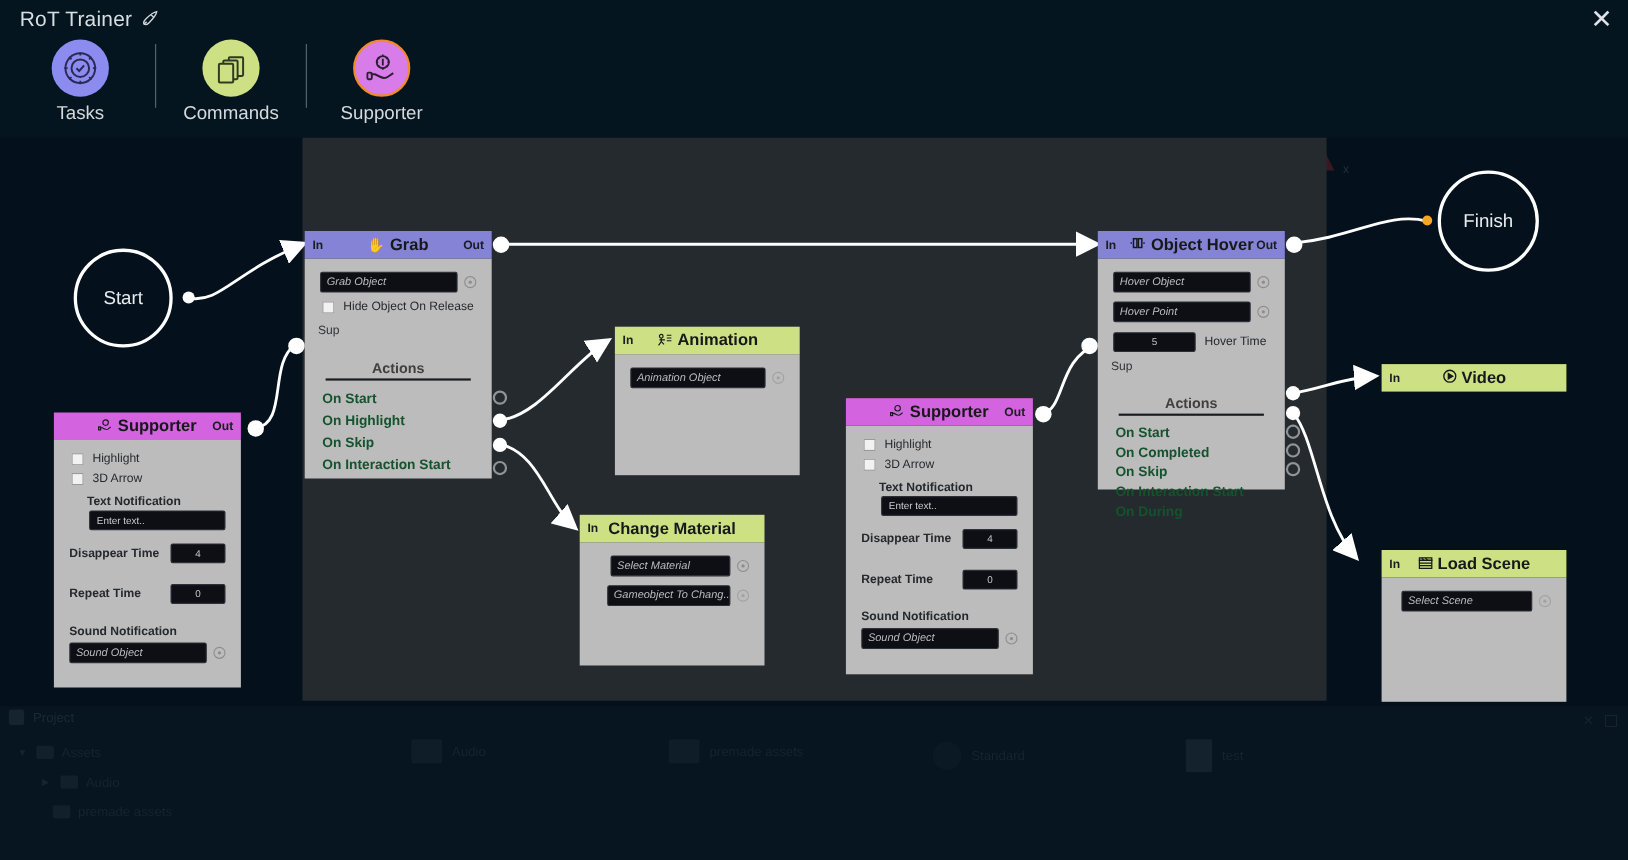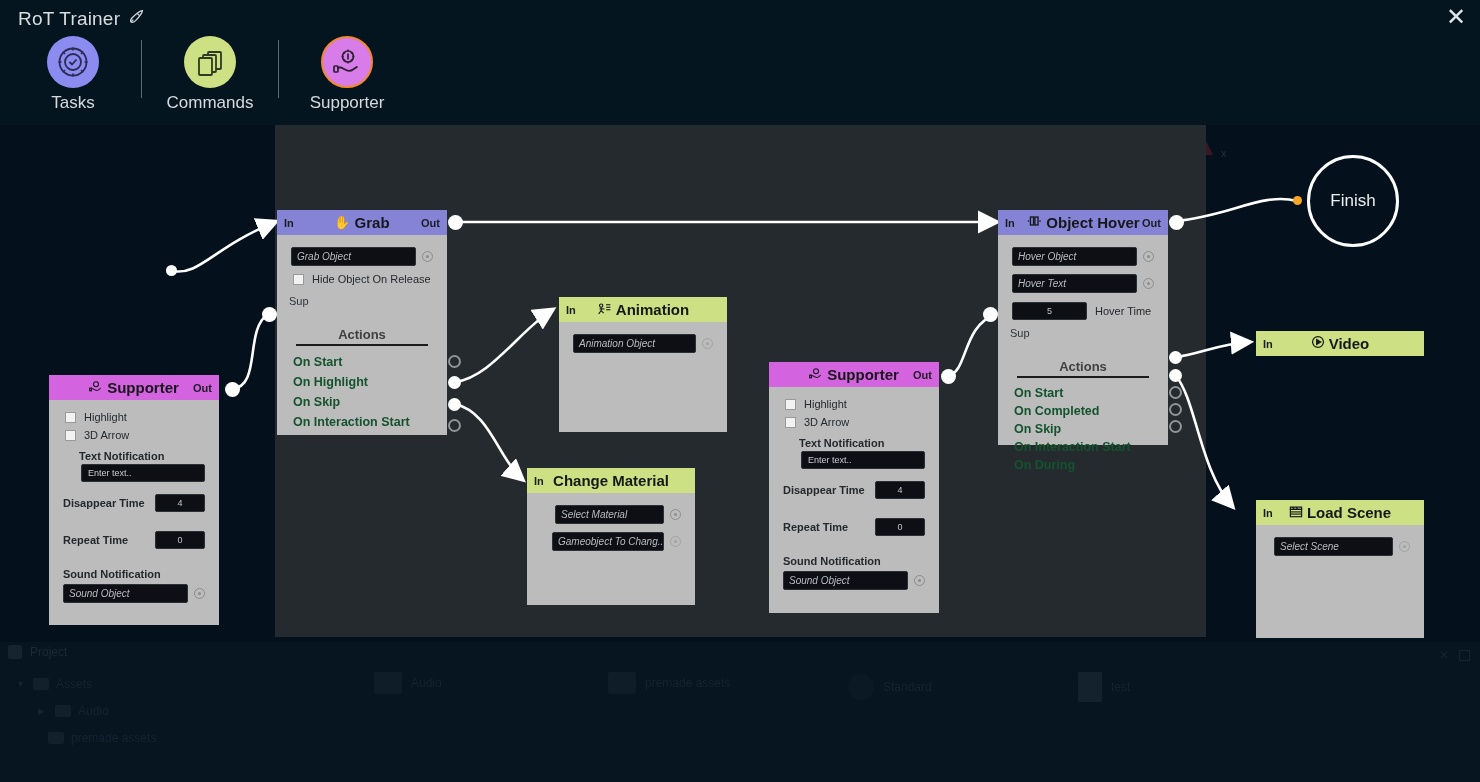--- a/index.html
+++ b/index.html
@@ -313,20 +313,23 @@
       <path d="M455 222 L996 222" marker-end="url(#arrow)"></path>
       <path d="M455 382 C490 378, 520 330, 552 310" marker-end="url(#arrow)"></path>
       <path d="M455 404 C490 412, 498 458, 522 479" marker-end="url(#arrow)"></path>
       <path d="M948 376 C968 372, 962 326, 996 314"></path>
       <path d="M1176 221 C1230 216, 1262 192, 1297 201"></path>
       <path d="M1176 357 C1200 354, 1218 344, 1249 342" marker-end="url(#arrow)"></path>
       <path d="M1176 376 C1196 400, 1200 470, 1232 506" marker-end="url(#arrow)"></path>
     </g>
   </svg>
 
+  <div class="term-node" style="left:67px; top:226px; width:90px; height:90px;">
+    <span>Start</span>
+  </div>
   <div class="port filled" style="left:166px; top:265px; width:11px; height:11px;"></div>
 
   <div class="term-node" style="left:1307px; top:155px; width:92px; height:92px;">
     <span>Finish</span>
   </div>
   <div class="port orange" style="left:1293px; top:196px;"></div>
 
   <div class="node" style="left:277px; top:210px; width:170px;">
     <div class="node-head purple">
       <span class="head-in">In</span>
@@ -380,21 +383,21 @@
       <span class="head-out">Out</span>
     </div>
     <div class="node-body" style="height:210px">
       <div class="field-row">
         <span class="obj-field">Hover Object</span>
         <span class="obj-dot">
             <i></i>
           </span>
       </div>
       <div class="field-row">
-        <span class="obj-field">Hover Text</span>
+        <span class="obj-field">Hover Point</span>
         <span class="obj-dot">
             <i></i>
           </span>
       </div>
       <div class="num-row" style="gap:8px">
         <span class="num-box" style="width:75px">5</span>
         <span class="num-label" style="font-weight:normal">Hover Time</span>
       </div>
       <div class="sup-label" style="padding-top:2px">Sup</div>
       <div class="actions-title">Actions</div>

